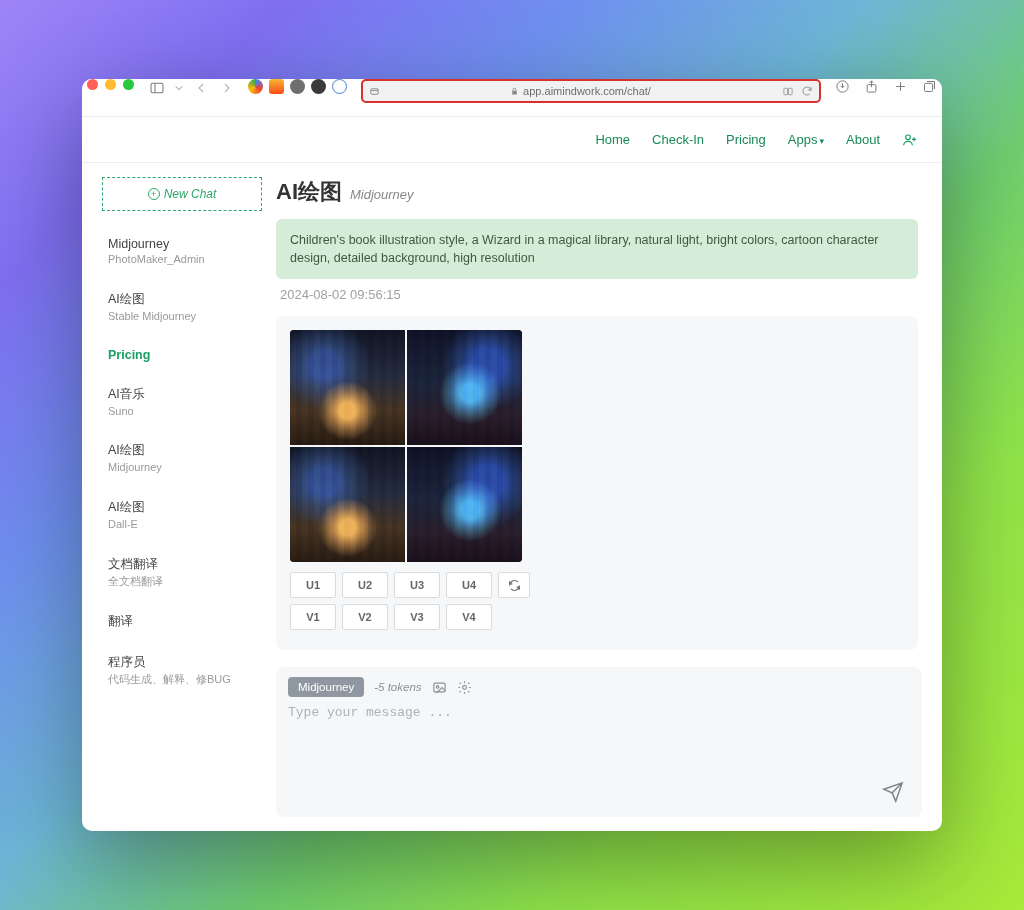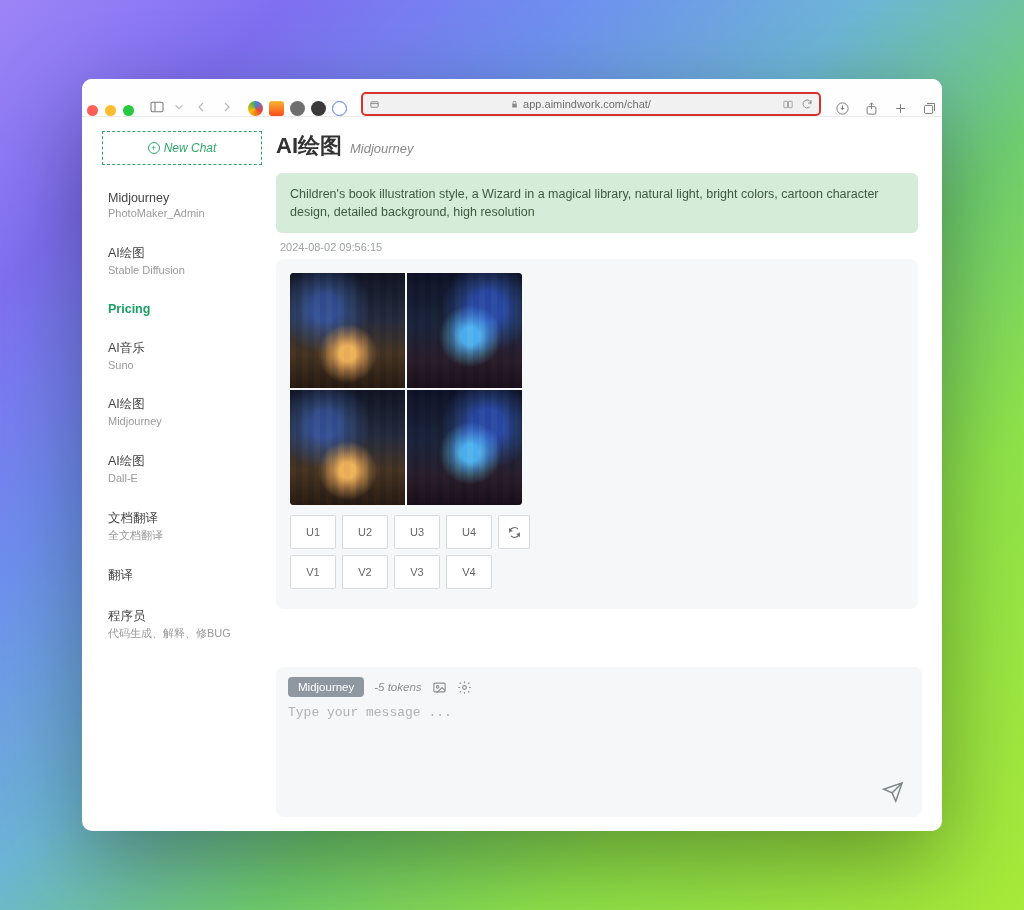--- a/index.html
+++ b/index.html
@@ -21,21 +21,21 @@
     box-shadow: 0 30px 90px rgba(0,0,0,0.35);
     display: flex;
     flex-direction: column;
     overflow: hidden;
   }
 
   
   .chrome {
     height: 38px;
     display: flex;
-    align-items: flex-end;
+    align-items: flex-start;
     padding: 0 5px;
     gap: 8px;
     background: #fefefe;
     border-bottom: 1px solid #ebebeb;
   }
   .traffic { display:flex; gap:7px; margin-right:6px; }
   .dot { width:11px; height:11px; border-radius:50%; }
   .dot.r{background:#ff5f57;} .dot.y{background:#febc2e;} .dot.g{background:#28c840;}
   .tb-ic { width:18px; height:18px; display:flex; align-items:center; justify-content:center; color:#7c7c7c; }
   .tb-ic svg{width:16px;height:16px;}
@@ -139,21 +139,21 @@
 
   .scroll{ flex:1; overflow-y:auto; padding-right:4px;}
   .prompt-bubble{
     background:#d5ecd8;
     color:#3c5a3f;
     font-size:12.5px;
     padding:12px 14px;
     border-radius:6px;
     line-height:1.45;
   }
-  .timestamp{ font-size:11px; color:#9ea2a3; margin:8px 0 6px 4px;}
+  .timestamp{ font-size:13px; color:#9ea2a3; margin:8px 0 14px 4px;}
 
   .result-card{
     background:#f6f7f8;
     border-radius:8px;
     padding:14px;
   }
   .img-grid{
     width:232px; height:232px;
     display:grid;
     grid-template-columns:1fr 1fr;
@@ -185,28 +185,29 @@
   .tile.b::before{
     background:
       radial-gradient(circle at 55% 55%, rgba(90,200,255,.9) 0 10%, transparent 35%),
       radial-gradient(circle at 70% 30%, rgba(60,120,255,.6) 0 14%, transparent 40%),
       linear-gradient(180deg,#101530 0%, #1d2a4a 45%, #2c2236 75%, #1b1220 100%);
   }
 
   .btn-row{ display:flex; gap:6px; margin-bottom:6px;}
   .uv{
     flex:0 0 auto;
-    width:46px; height:34px;
+    width:46px; height:26px;
     background:#fff;
     border:1px solid #d7dbde;
     border-radius:2px;
     font-size:11px;
     color:#666;
     display:flex;align-items:center;justify-content:center;
     cursor:pointer;
+    font-weight:bold;
   }
   .uv.refresh{ width:32px;}
 
   
   .compose{
     margin-top:12px;
     margin-bottom:14px;
     background:#f6f7f8;
     border-radius:8px;
     padding:10px 12px 10px 12px;
@@ -317,36 +318,47 @@
           <path d="M12 5v14M5 12h14"></path>
         </svg>
       <svg width="15" height="15" viewBox="0 0 24 24" fill="none" stroke="currentColor" stroke-width="1.6">
           <rect x="4" y="7" width="13" height="13" rx="2"></rect>
           <path d="M8 4h12v12"></path>
         </svg>
     </div>
   </div>
 
   <div class="page">
+    <div class="topnav">
+      <a>Home</a>
+      <a>Check-In</a>
+      <a>Pricing</a>
+      <a><span>Apps</span><span class="caret">▾</span></a>
+      <a>About</a>
+      <svg class="person-add" viewBox="0 0 24 24" fill="none" stroke="#1aa064" stroke-width="1.8">
+          <circle cx="9" cy="8" r="3.5"></circle>
+          <path d="M2.5 20c0-3.5 3-6 6.5-6s6.5 2.5 6.5 6M18 8v6m-3-3h6"></path>
+        </svg>
+    </div>
 
     <div class="content">
 
       <div class="sidebar">
         <div class="newchat">
           <span class="plus">+</span>
           <span>New Chat</span>
         </div>
 
         <div class="side-item">
           <div class="t">Midjourney</div>
           <div class="s">PhotoMaker_Admin</div>
         </div>
         <div class="side-item">
           <div class="t">AI绘图</div>
-          <div class="s">Stable Diffusion</div>
+          <div class="s">Stable Midjourney</div>
         </div>
         <div class="side-item active">
           <div class="t">Pricing</div>
         </div>
         <div class="side-item">
           <div class="t">AI音乐</div>
           <div class="s">Suno</div>
         </div>
         <div class="side-item">
           <div class="t">AI绘图</div>

